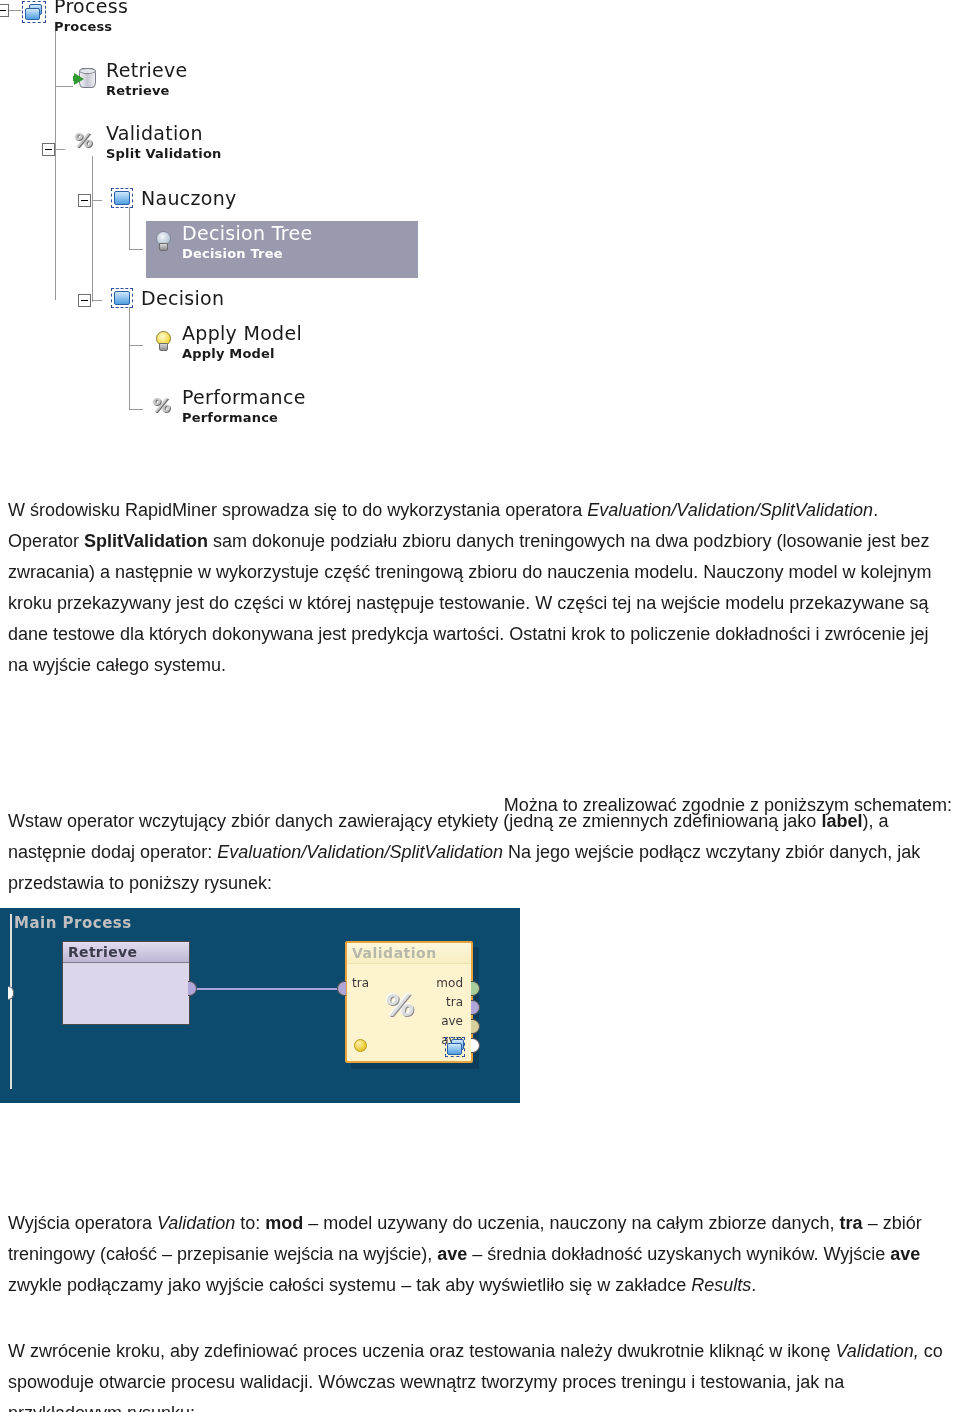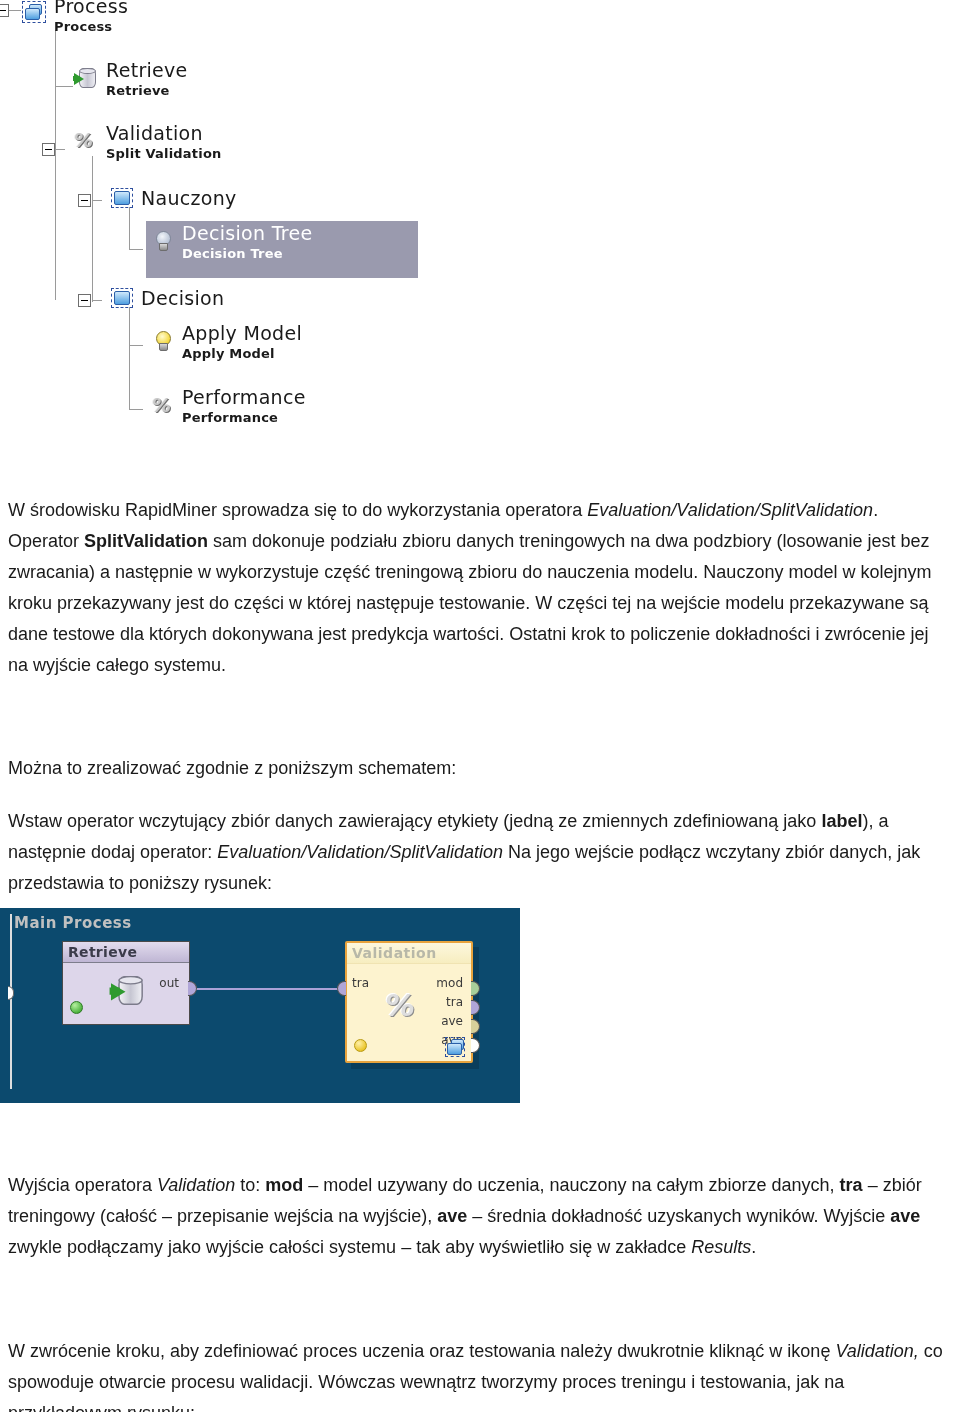--- a/index.html
+++ b/index.html
@@ -207,48 +207,37 @@
     </div>
     <div class="tname" style="position:absolute;left:30px;top:-3px;">Performance</div>
     <div class="tsub" style="position:absolute;left:30px;top:20px;">Performance</div>
   </div>
 </div>
 
 <p class="para" style="top:477px;">
   <span>W środowisku RapidMiner sprowadza się to do wykorzystania operatora </span><i>Evaluation/Validation/SplitValidation</i><span>. Operator </span><b>SplitValidation</b><span> sam dokonuje podziału zbioru danych treningowych na dwa podzbiory (losowanie jest bez zwracania) a następnie w wykorzystuje część treningową zbioru do nauczenia modelu. Nauczony model w kolejnym kroku przekazywany jest do części w której następuje testowanie. W części tej na wejście modelu przekazywane są dane testowe dla których dokonywana jest predykcja wartości. Ostatni krok to policzenie dokładności i zwrócenie jej na wyjście całego systemu.</span>
 </p>
 
-<p class="para" style="top:735px;">
+<p class="para" style="top:772px;text-align:right;">
   <span>Można to zrealizować zgodnie z poniższym schematem:</span>
 </p>
 
 <p class="para" style="top:788px;">
   <span>Wstaw operator wczytujący zbiór danych zawierający etykiety (jedną ze zmiennych zdefiniowaną jako </span><b>label</b><span>), a następnie dodaj operator: </span><i>Evaluation/Validation/SplitValidation</i><span>  Na jego wejście podłącz wczytany zbiór danych, jak przedstawia to poniższy rysunek:</span>
 </p>
 
 <div class="rm">
   <div class="rm-leftline"></div>
   <div class="rm-leftport"></div>
   <div class="rm-title">Main Process</div>
 
   <div class="conn" style="left:196px;top:80px;width:152px;"></div>
 
   <div class="op op-retrieve">
     <div class="hdr">Retrieve</div>
-    <div class="body">
-      <div style="position:absolute;left:48px;top:10px;width:34px;height:36px;">
-        <div class="db" style="transform:scale(1.45);transform-origin:left top;">
-          <div class="cyl"></div>
-            <div class="arrow-tail"></div>
-            <div class="arrow"></div>
-        </div>
-      </div>
-      <div class="portlabel" style="right:10px;top:13px;">out</div>
-      <div class="statuslamp lamp-green" style="left:7px;top:38px;"></div>
-    </div>
   </div>
   <div class="port right purple" style="left:188px;top:73px;"></div>
 
   <div class="op-shadow" style="left:351px;top:39px;width:128px;height:122px;"></div>
   <div class="op op-validation">
     <div class="hdr">Validation</div>
     <div class="body">
       <div class="portlabel" style="left:5px;top:12px;">tra</div>
 
       <div style="position:absolute;left:38px;top:26px;">
@@ -270,19 +259,19 @@
       </div>
     </div>
   </div>
   <div class="port left purple" style="left:337px;top:73px;"></div>
   <div class="port right green" style="left:471px;top:73px;"></div>
   <div class="port right purple" style="left:471px;top:92px;"></div>
   <div class="port right olive" style="left:471px;top:111px;"></div>
   <div class="port right white" style="left:471px;top:130px;"></div>
 </div>
 
-<p class="para" style="top:1152px;">
+<p class="para" style="top:1190px;">
   <span>Wyjścia operatora </span><i>Validation</i><span> to: </span><b>mod</b><span> – model uzywany do uczenia, nauczony na całym zbiorze danych, </span><b>tra</b><span> – zbiór treningowy (całość – przepisanie wejścia na wyjście), </span><b>ave</b><span> – średnia dokładność uzyskanych wyników. Wyjście </span><b>ave</b><span> zwykle podłączamy jako wyjście całości systemu – tak aby wyświetliło się w zakładce </span><i>Results</i><span>.</span>
 </p>
 
 <p class="para" style="top:1318px;">
   <span>W zwrócenie kroku, aby zdefiniować proces uczenia oraz testowania należy dwukrotnie kliknąć w ikonę </span><i>Validation,</i><span> co spowoduje otwarcie procesu walidacji. Wówczas wewnątrz tworzymy proces treningu i testowania, jak na przykładowym rysunku:</span>
 </p>
 
 </body></html>

